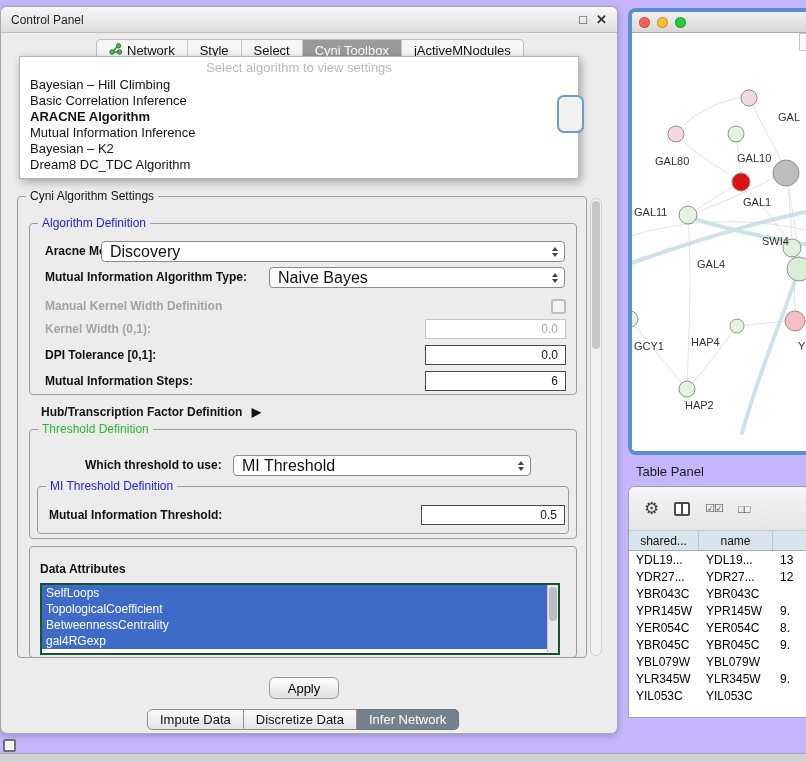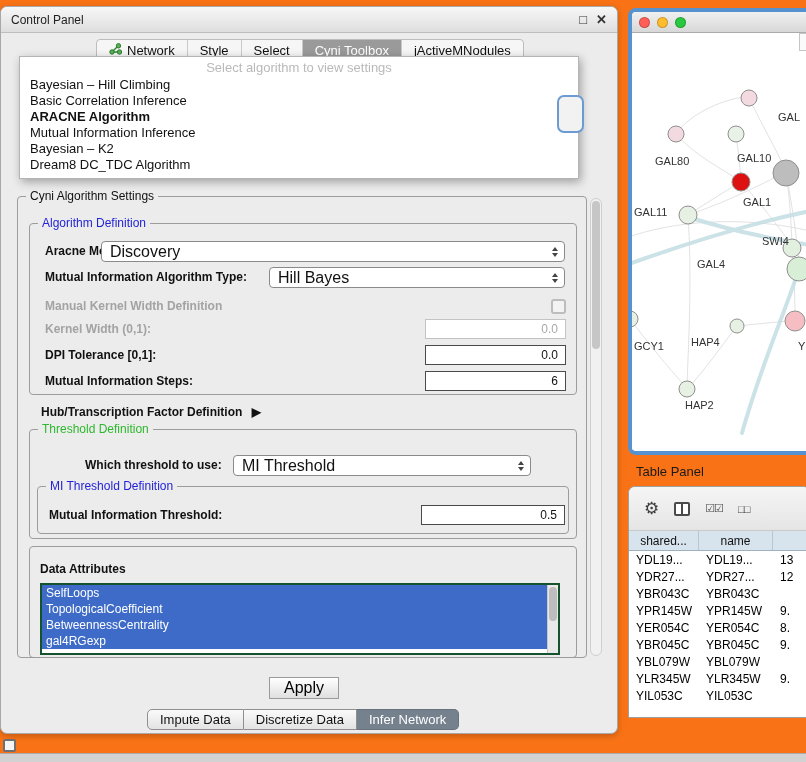--- a/index.html
+++ b/index.html
@@ -1,17 +1,17 @@
 <!DOCTYPE html>
 <html style="--selection-blue: #3e6bc7; --title-blue: #2323d9; --title-green: #2db82d; --frame-blue: #5592cf; --tab-selected: #9a9a9a; --bottom-tab-selected: #76818e; --table-header: #d7e4ee; --edge-teal: #c2dde3; --edge-gray: #e2e2e2; --node-red: #dd1111; --traffic-red: #ff5f57; --traffic-yellow: #febc2e; --traffic-green: #28c840;"><head>
 <meta charset="utf-8">
 <style>
   * { margin:0; padding:0; box-sizing:border-box; }
   body { font-family:"Liberation Sans", sans-serif; background:#e9e9e9; }
-  #screen { position:relative; width:806px; height:762px; background:#f97316; overflow:hidden; font-size:12px; color:#111; }
+  #screen { position:relative; width:806px; height:762px; background:#c4b5fd; overflow:hidden; font-size:12px; color:#111; }
 
   
   .cp-win { position:absolute; left:0; top:6px; width:618px; height:728px; background:#ececec; border:1px solid #a8a8a8; border-radius:7px; box-shadow:0 2px 6px rgba(0,0,0,.22); }
   .cp-titlebar { position:absolute; left:0; top:0; right:0; height:26px; background:linear-gradient(#f7f7f7,#dedede); border-bottom:1px solid #bdbdbd; border-radius:6px 6px 0 0; display:flex; align-items:center; padding:0 10px; }
   .cp-title { font-size:12px; color:#222; }
   .winbtns { margin-left:auto; display:flex; gap:9px; font-size:13px; color:#333; font-weight:bold; }
   .winbtns span { cursor:default; }
 
   .tabs { position:absolute; left:95px; top:32px; display:flex; border:1px solid #bdbdbd; border-radius:4px; overflow:hidden; background:#f6f6f6; height:22px; }
   .tab { display:flex; align-items:center; gap:5px; padding:0 12px; font-size:13px; border-right:1px solid #c9c9c9; white-space:nowrap; }
@@ -47,21 +47,21 @@
   .checkbox { position:absolute; width:15px; height:15px; border:2px solid #bdbdbd; border-radius:3px; background:#f3f3f3; }
 
   .vscroll { position:absolute; background:#f1f1f1; border:1px solid #cfcfcf; border-radius:6px; }
   .vscroll .thumb { position:absolute; left:1px; right:1px; background:#c6c6c6; border-radius:6px; }
 
   .attr-list { position:absolute; background:#fff; border:2px solid #14532d; overflow:hidden; }
   .attr-item { height:16px; line-height:16px; background:var(--selection-blue); color:#fff; font-size:12px; padding-left:4px; white-space:nowrap; }
   .attr-scroll { position:absolute; right:0; top:0; bottom:0; width:11px; background:#e9e9e9; border-left:1px solid #c9c9c9; }
   .attr-scroll .thumb { position:absolute; left:1px; right:1px; top:2px; height:34px; background:#bdbdbd; border-radius:5px; }
 
-  .apply-btn { position:absolute; left:268px; top:670px; width:70px; height:22px; border:1px solid #9a9a9a; border-radius:0; background:linear-gradient(#ffffff,#dfdfdf); font-size:16px; display:flex; align-items:center; justify-content:center; font-family:"Liberation Sans",sans-serif; }
+  .apply-btn { position:absolute; left:268px; top:670px; width:70px; height:22px; border:1px solid #9a9a9a; border-radius:6px; background:linear-gradient(#ffffff,#dfdfdf); font-size:13px; display:flex; align-items:center; justify-content:center; font-family:"Liberation Sans",sans-serif; }
 
   .bottom-tabs { position:absolute; left:146px; top:702px; height:21px; display:flex; }
   .seg { border:1px solid #8f8f8f; border-left:none; background:linear-gradient(#fafafa,#e3e3e3); padding:0 12px; font-size:13px; display:flex; align-items:center; white-space:nowrap; }
   .seg:first-child { border-left:1px solid #8f8f8f; border-radius:5px 0 0 5px; }
   .seg:last-child { border-radius:0 5px 5px 0; }
   .seg.selected { background:var(--bottom-tab-selected); color:#fff; border-color:#68727f;text-align:center; }
 
   
   .net-win { position:absolute; left:628px; top:8px; width:182px; height:447px; border:4px solid var(--frame-blue); border-right:0; border-radius:8px 0 0 8px; background:#fff; overflow:hidden; }
   .net-titlebar { height:21px; background:linear-gradient(#f0f0f0,#d8d8d8); border-bottom:1px solid #ababab; display:flex; align-items:center; padding-left:7px; gap:7px; }
@@ -145,21 +145,21 @@
     <div class="combo" style="left:100px; top:234px; width:464px;">
       <span class="combo-text">Discovery</span>
       <span class="combo-arrows">
           <span class="tri-up"></span>
           <span class="tri-down"></span>
         </span>
     </div>
 
     <span class="lbl" style="left:44px; top:260px;">Mutual Information Algorithm Type:</span>
     <div class="combo" style="left:268px; top:260px; width:296px;">
-      <span class="combo-text">Hill Bayes</span>
+      <span class="combo-text">Naive Bayes</span>
       <span class="combo-arrows">
           <span class="tri-up"></span>
           <span class="tri-down"></span>
         </span>
     </div>
 
     <span class="lbl disabled" style="left:44px; top:289px;">Manual Kernel Width Definition</span>
     <span class="checkbox" style="left:550px; top:292px;"></span>
 
     <span class="lbl disabled" style="left:44px; top:312px;">Kernel Width (0,1):</span>

